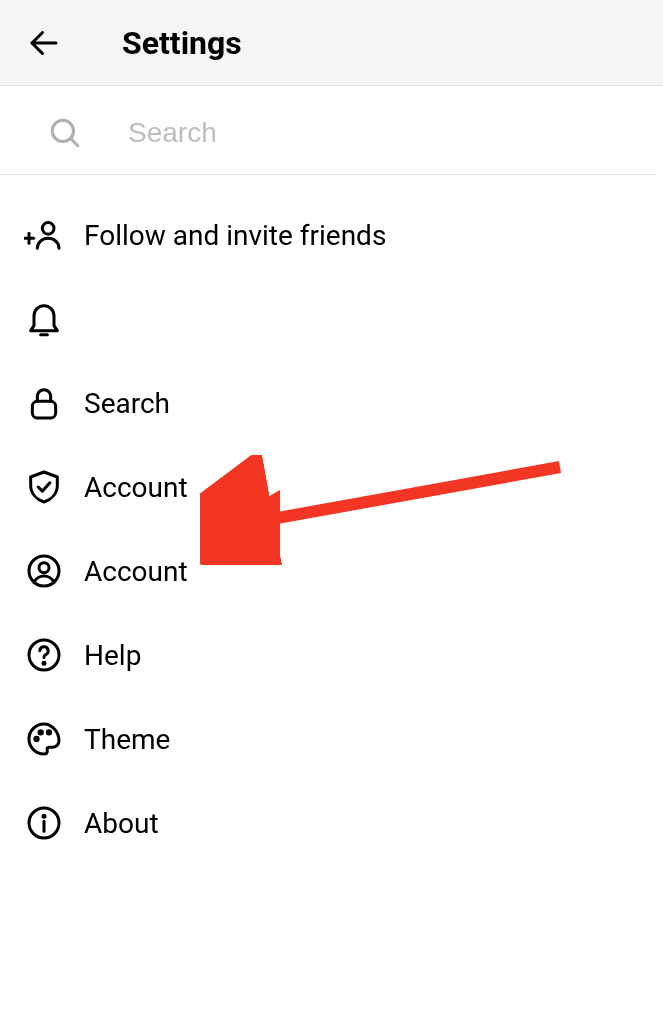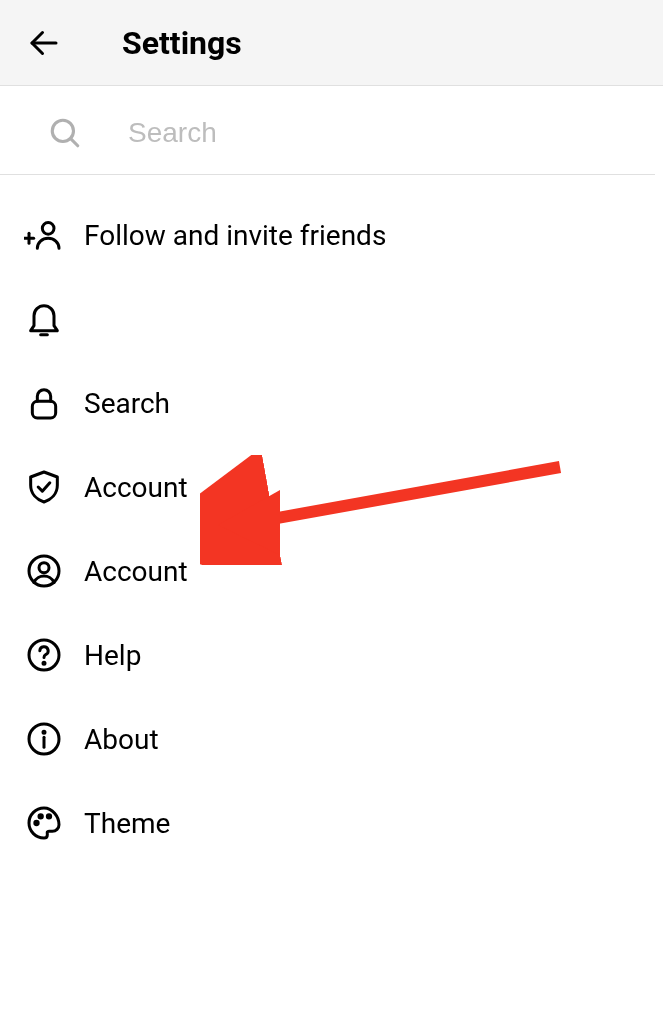--- a/index.html
+++ b/index.html
@@ -168,38 +168,38 @@
         <path d="M9.5 9.5a2.5 2.5 0 1 1 3.5 2.3c-.8.4-1 1-1 1.7"></path>
         <circle cx="12" cy="17" r="0.6" fill="#000"></circle>
       </svg>
     </span>
     <span class="label">Help</span>
   </div>
 
   <div class="menu-item">
     <span class="icon">
       <svg width="40" height="40" viewBox="0 0 24 24" fill="none" stroke="#000" stroke-width="1.8" stroke-linecap="round" stroke-linejoin="round">
-        <circle cx="12" cy="12" r="9"></circle>
-        <circle cx="12" cy="8" r="0.6" fill="#000"></circle>
-        <line x1="12" y1="11" x2="12" y2="17"></line>
-      </svg>
-    </span>
-    <span class="label">About</span>
-  </div>
-
-  <div class="menu-item">
-    <span class="icon">
-      <svg width="40" height="40" viewBox="0 0 24 24" fill="none" stroke="#000" stroke-width="1.8" stroke-linecap="round" stroke-linejoin="round">
         <path d="M12 3a9 9 0 1 0 0 18c1.5 0 2-1 2-2s-.5-2 1-2h2a4 4 0 0 0 4-4c0-5-4-10-9-10z"></path>
         <circle cx="7.5" cy="12" r="1" fill="#000"></circle>
         <circle cx="10" cy="8" r="1" fill="#000"></circle>
         <circle cx="15" cy="8" r="1" fill="#000"></circle>
       </svg>
     </span>
     <span class="label">Theme</span>
+  </div>
+
+  <div class="menu-item">
+    <span class="icon">
+      <svg width="40" height="40" viewBox="0 0 24 24" fill="none" stroke="#000" stroke-width="1.8" stroke-linecap="round" stroke-linejoin="round">
+        <circle cx="12" cy="12" r="9"></circle>
+        <circle cx="12" cy="8" r="0.6" fill="#000"></circle>
+        <line x1="12" y1="11" x2="12" y2="17"></line>
+      </svg>
+    </span>
+    <span class="label">About</span>
   </div>
 
 </div>
 
 <svg class="arrow-annotation" style="left:200px; top:455px;" width="380" height="110" viewBox="0 0 380 110">
   <defs>
     <marker id="arrowhead" markerWidth="12" markerHeight="12" refX="2" refY="6" orient="auto">
       <polygon points="0 0, 12 6, 0 12" fill="#f33523"></polygon>
     </marker>
   </defs>

